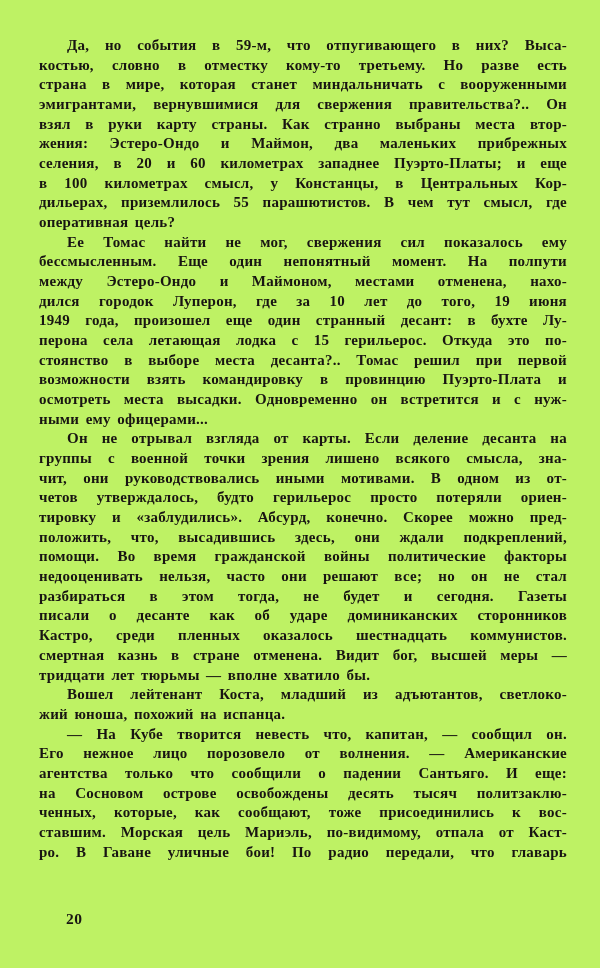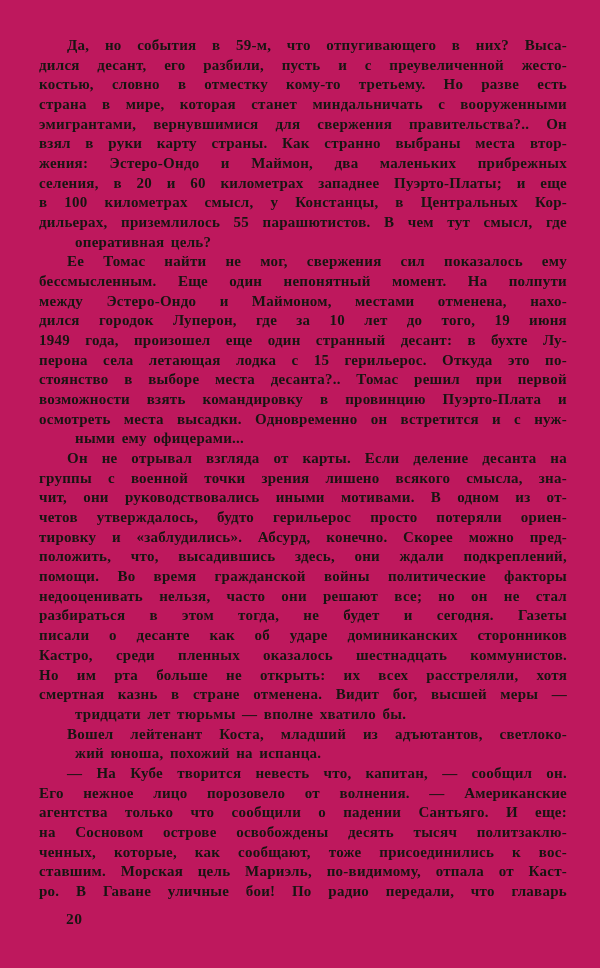--- a/index.html
+++ b/index.html
@@ -4,21 +4,21 @@
 <style>
   html, body {
     margin: 0;
     padding: 0;
     background: #f2f2f0;
   }
   .page {
     position: relative;
     width: 600px;
     height: 968px;
-    background: #be185d;
+    background: #bef264;
     overflow: hidden;
     font-family: "Liberation Serif", "DejaVu Serif", serif;
     color: #181512;
   }
   .text-block {
     position: absolute;
     left: 39px;
     top: 36px;
     width: 528px;
   }
@@ -33,40 +33,38 @@
     text-align-last: justify;
     white-space: normal;
     overflow: hidden;
   }
   .line.indent {
     text-indent: 28px;
   }
   .line.end {
     text-align: left;
     text-align-last: left;
-    margin-left: 36px;
   }
   .page-number {
     position: absolute;
     left: 42px;
     top: 910px;
     font-size: 15.5px;
     font-weight: 700;
     letter-spacing: 0.5px;
     color: #181512;
     margin-left: 24px;
   }
 </style>
 </head>
 <body>
 
 <div class="page">
   <div class="text-block">
       <div class="line indent">Да, но события в 59-м, что отпугивающего в них? Выса-</div>
-      <div class="line">дился десант, его разбили, пусть и с преувеличенной жесто-</div>
       <div class="line">костью, словно в отместку кому-то третьему. Но разве есть</div>
       <div class="line">страна в мире, которая станет миндальничать с вооруженными</div>
       <div class="line">эмигрантами, вернувшимися для свержения правительства?.. Он</div>
       <div class="line">взял в руки карту страны. Как странно выбраны места втор-</div>
       <div class="line">жения: Эстеро-Ондо и Маймон, два маленьких прибрежных</div>
       <div class="line">селения, в 20 и 60 километрах западнее Пуэрто-Платы; и еще</div>
       <div class="line">в 100 километрах смысл, у Констанцы, в Центральных Кор-</div>
       <div class="line">дильерах, приземлилось 55 парашютистов. В чем тут смысл, где</div>
       <div class="line end">оперативная цель?</div>
       <div class="line indent">Ее Томас найти не мог, свержения сил показалось ему</div>
@@ -83,21 +81,20 @@
       <div class="line">группы с военной точки зрения лишено всякого смысла, зна-</div>
       <div class="line">чит, они руководствовались иными мотивами. В одном из от-</div>
       <div class="line">четов утверждалось, будто герильерос просто потеряли ориен-</div>
       <div class="line">тировку и «заблудились». Абсурд, конечно. Скорее можно пред-</div>
       <div class="line">положить, что, высадившись здесь, они ждали подкреплений,</div>
       <div class="line">помощи. Во время гражданской войны политические факторы</div>
       <div class="line">недооценивать нельзя, часто они решают все; но он не стал</div>
       <div class="line">разбираться в этом тогда, не будет и сегодня. Газеты</div>
       <div class="line">писали о десанте как об ударе доминиканских сторонников</div>
       <div class="line">Кастро, среди пленных оказалось шестнадцать коммунистов.</div>
-      <div class="line">Но им рта больше не открыть: их всех расстреляли, хотя</div>
       <div class="line">смертная казнь в стране отменена. Видит бог, высшей меры —</div>
       <div class="line end">тридцати лет тюрьмы — вполне хватило бы.</div>
       <div class="line indent">Вошел лейтенант Коста, младший из адъютантов, светлоко-</div>
       <div class="line end">жий юноша, похожий на испанца.</div>
       <div class="line indent">— На Кубе творится невесть что, капитан, — сообщил он.</div>
       <div class="line">Его нежное лицо порозовело от волнения. — Американские</div>
       <div class="line">агентства только что сообщили о падении Сантьяго. И еще:</div>
       <div class="line">на Сосновом острове освобождены десять тысяч политзаклю-</div>
       <div class="line">ченных, которые, как сообщают, тоже присоединились к вос-</div>
       <div class="line">ставшим. Морская цель Мариэль, по-видимому, отпала от Каст-</div>

